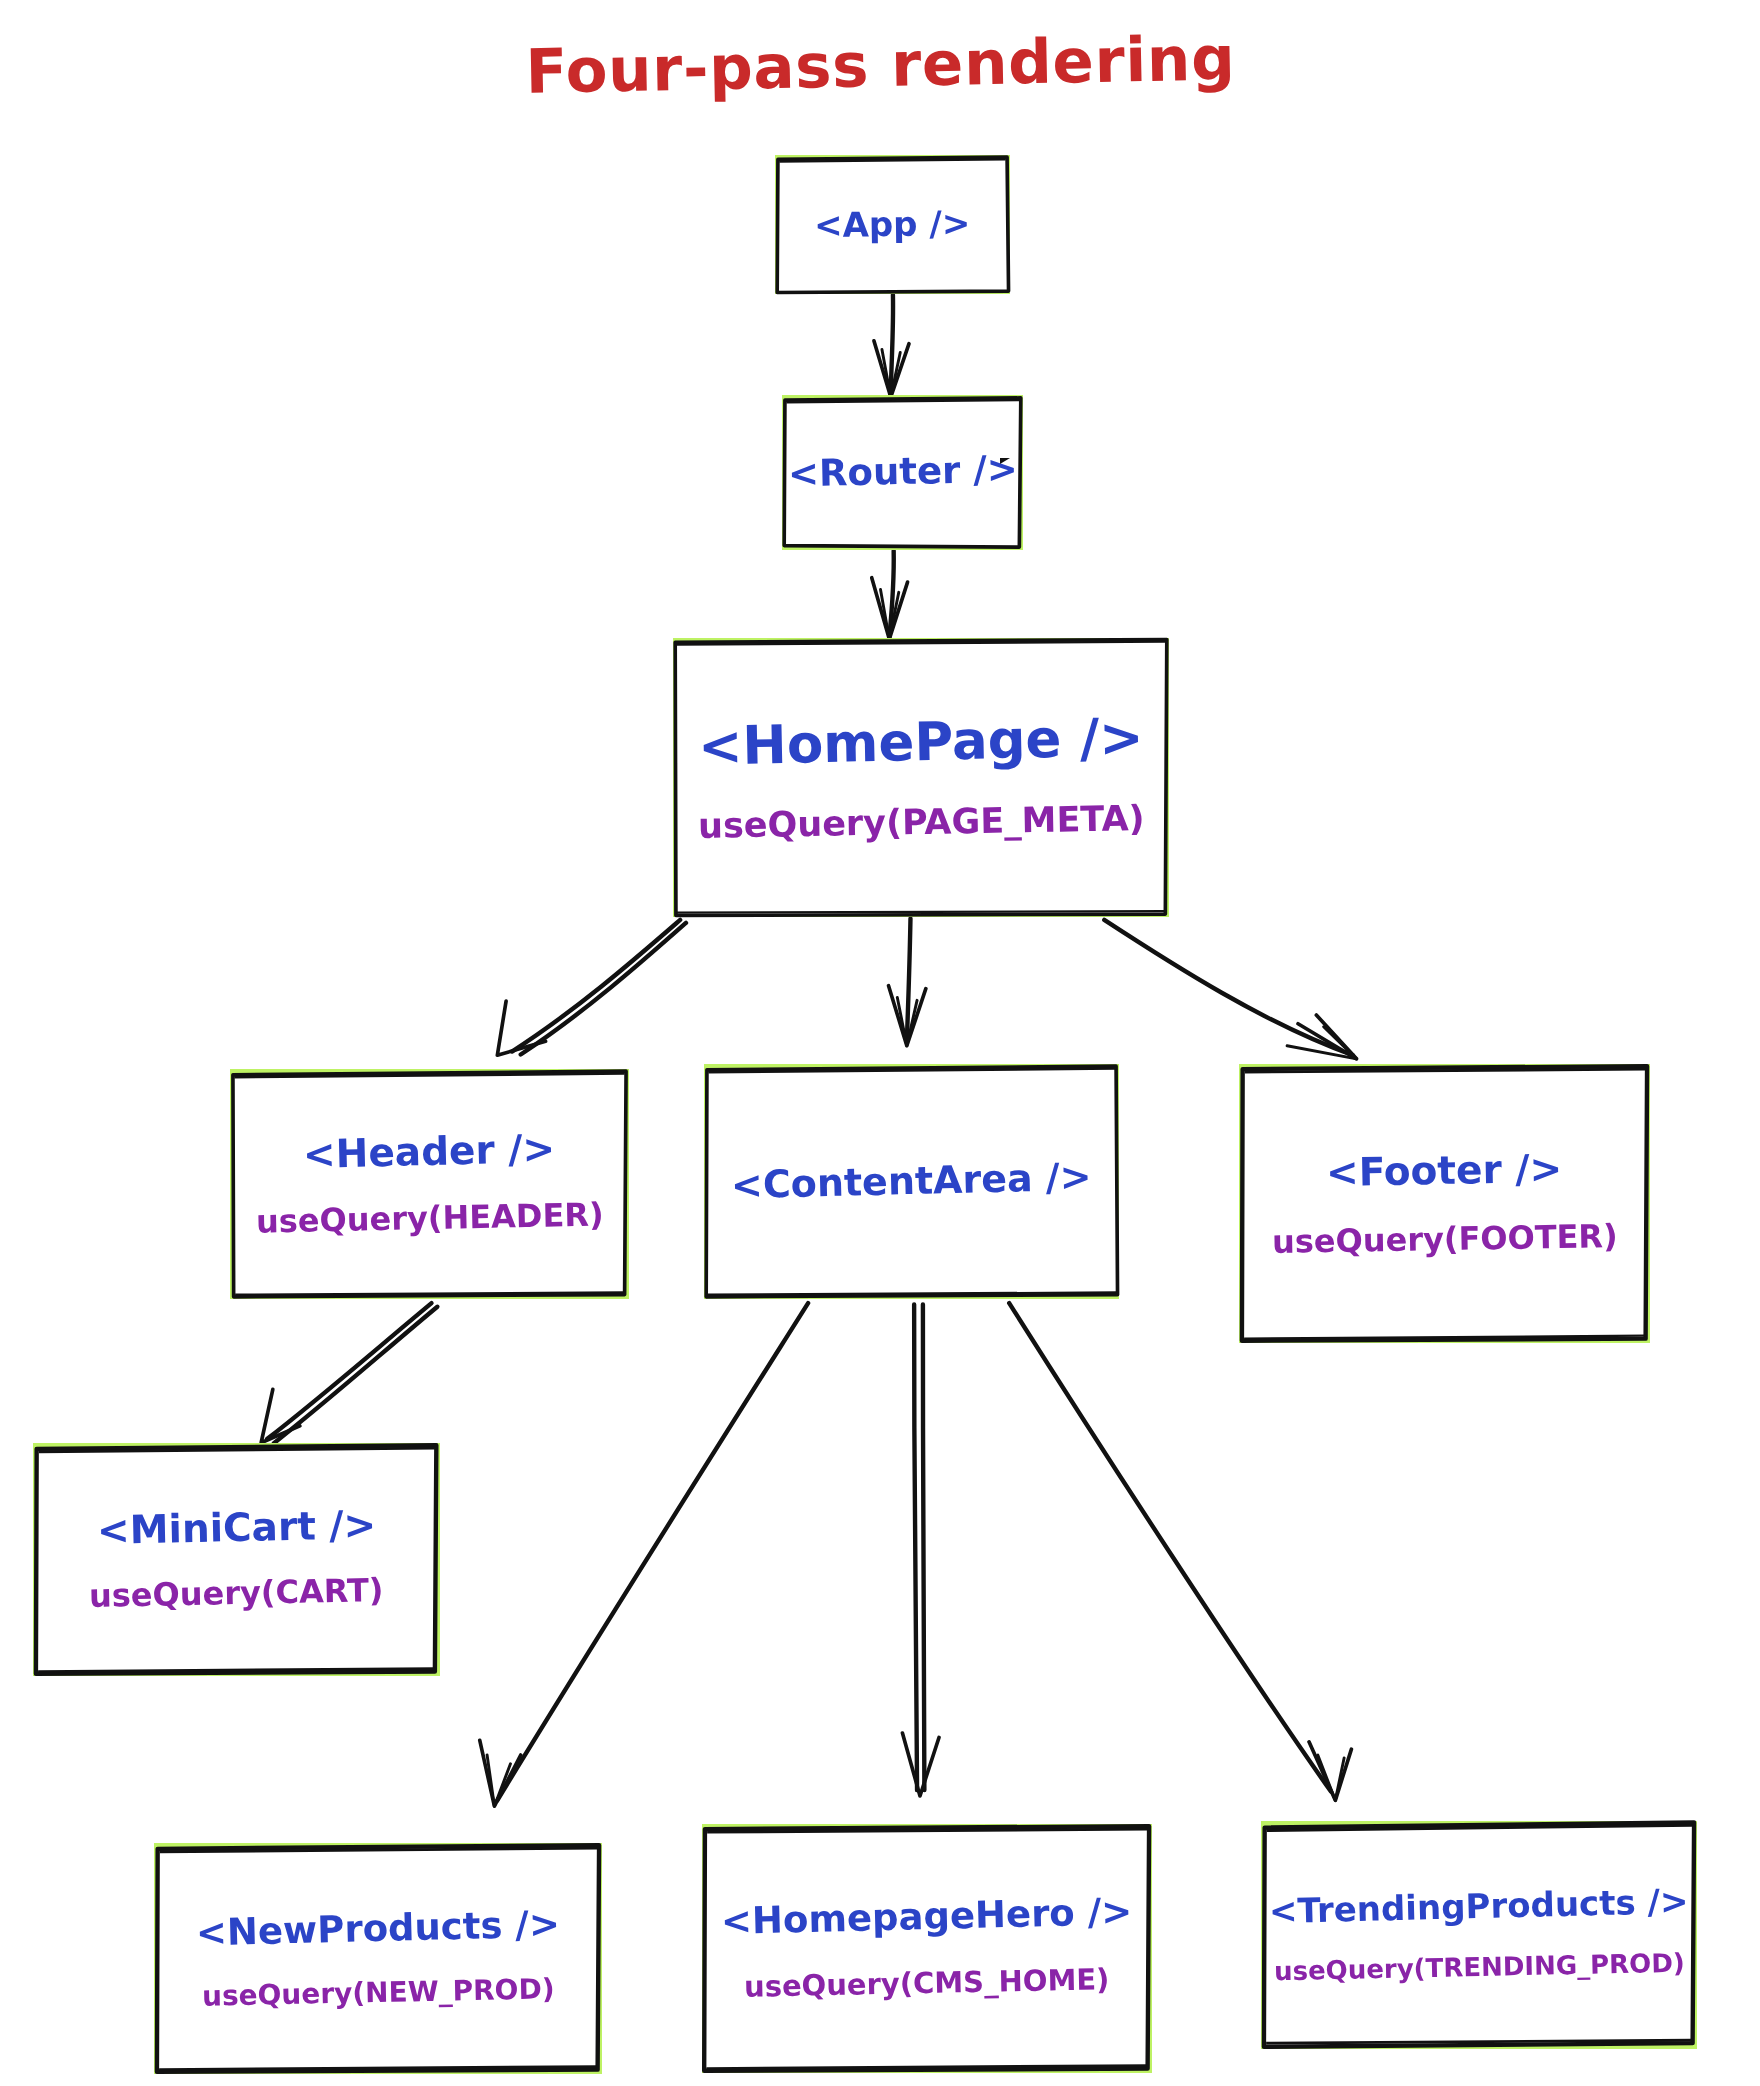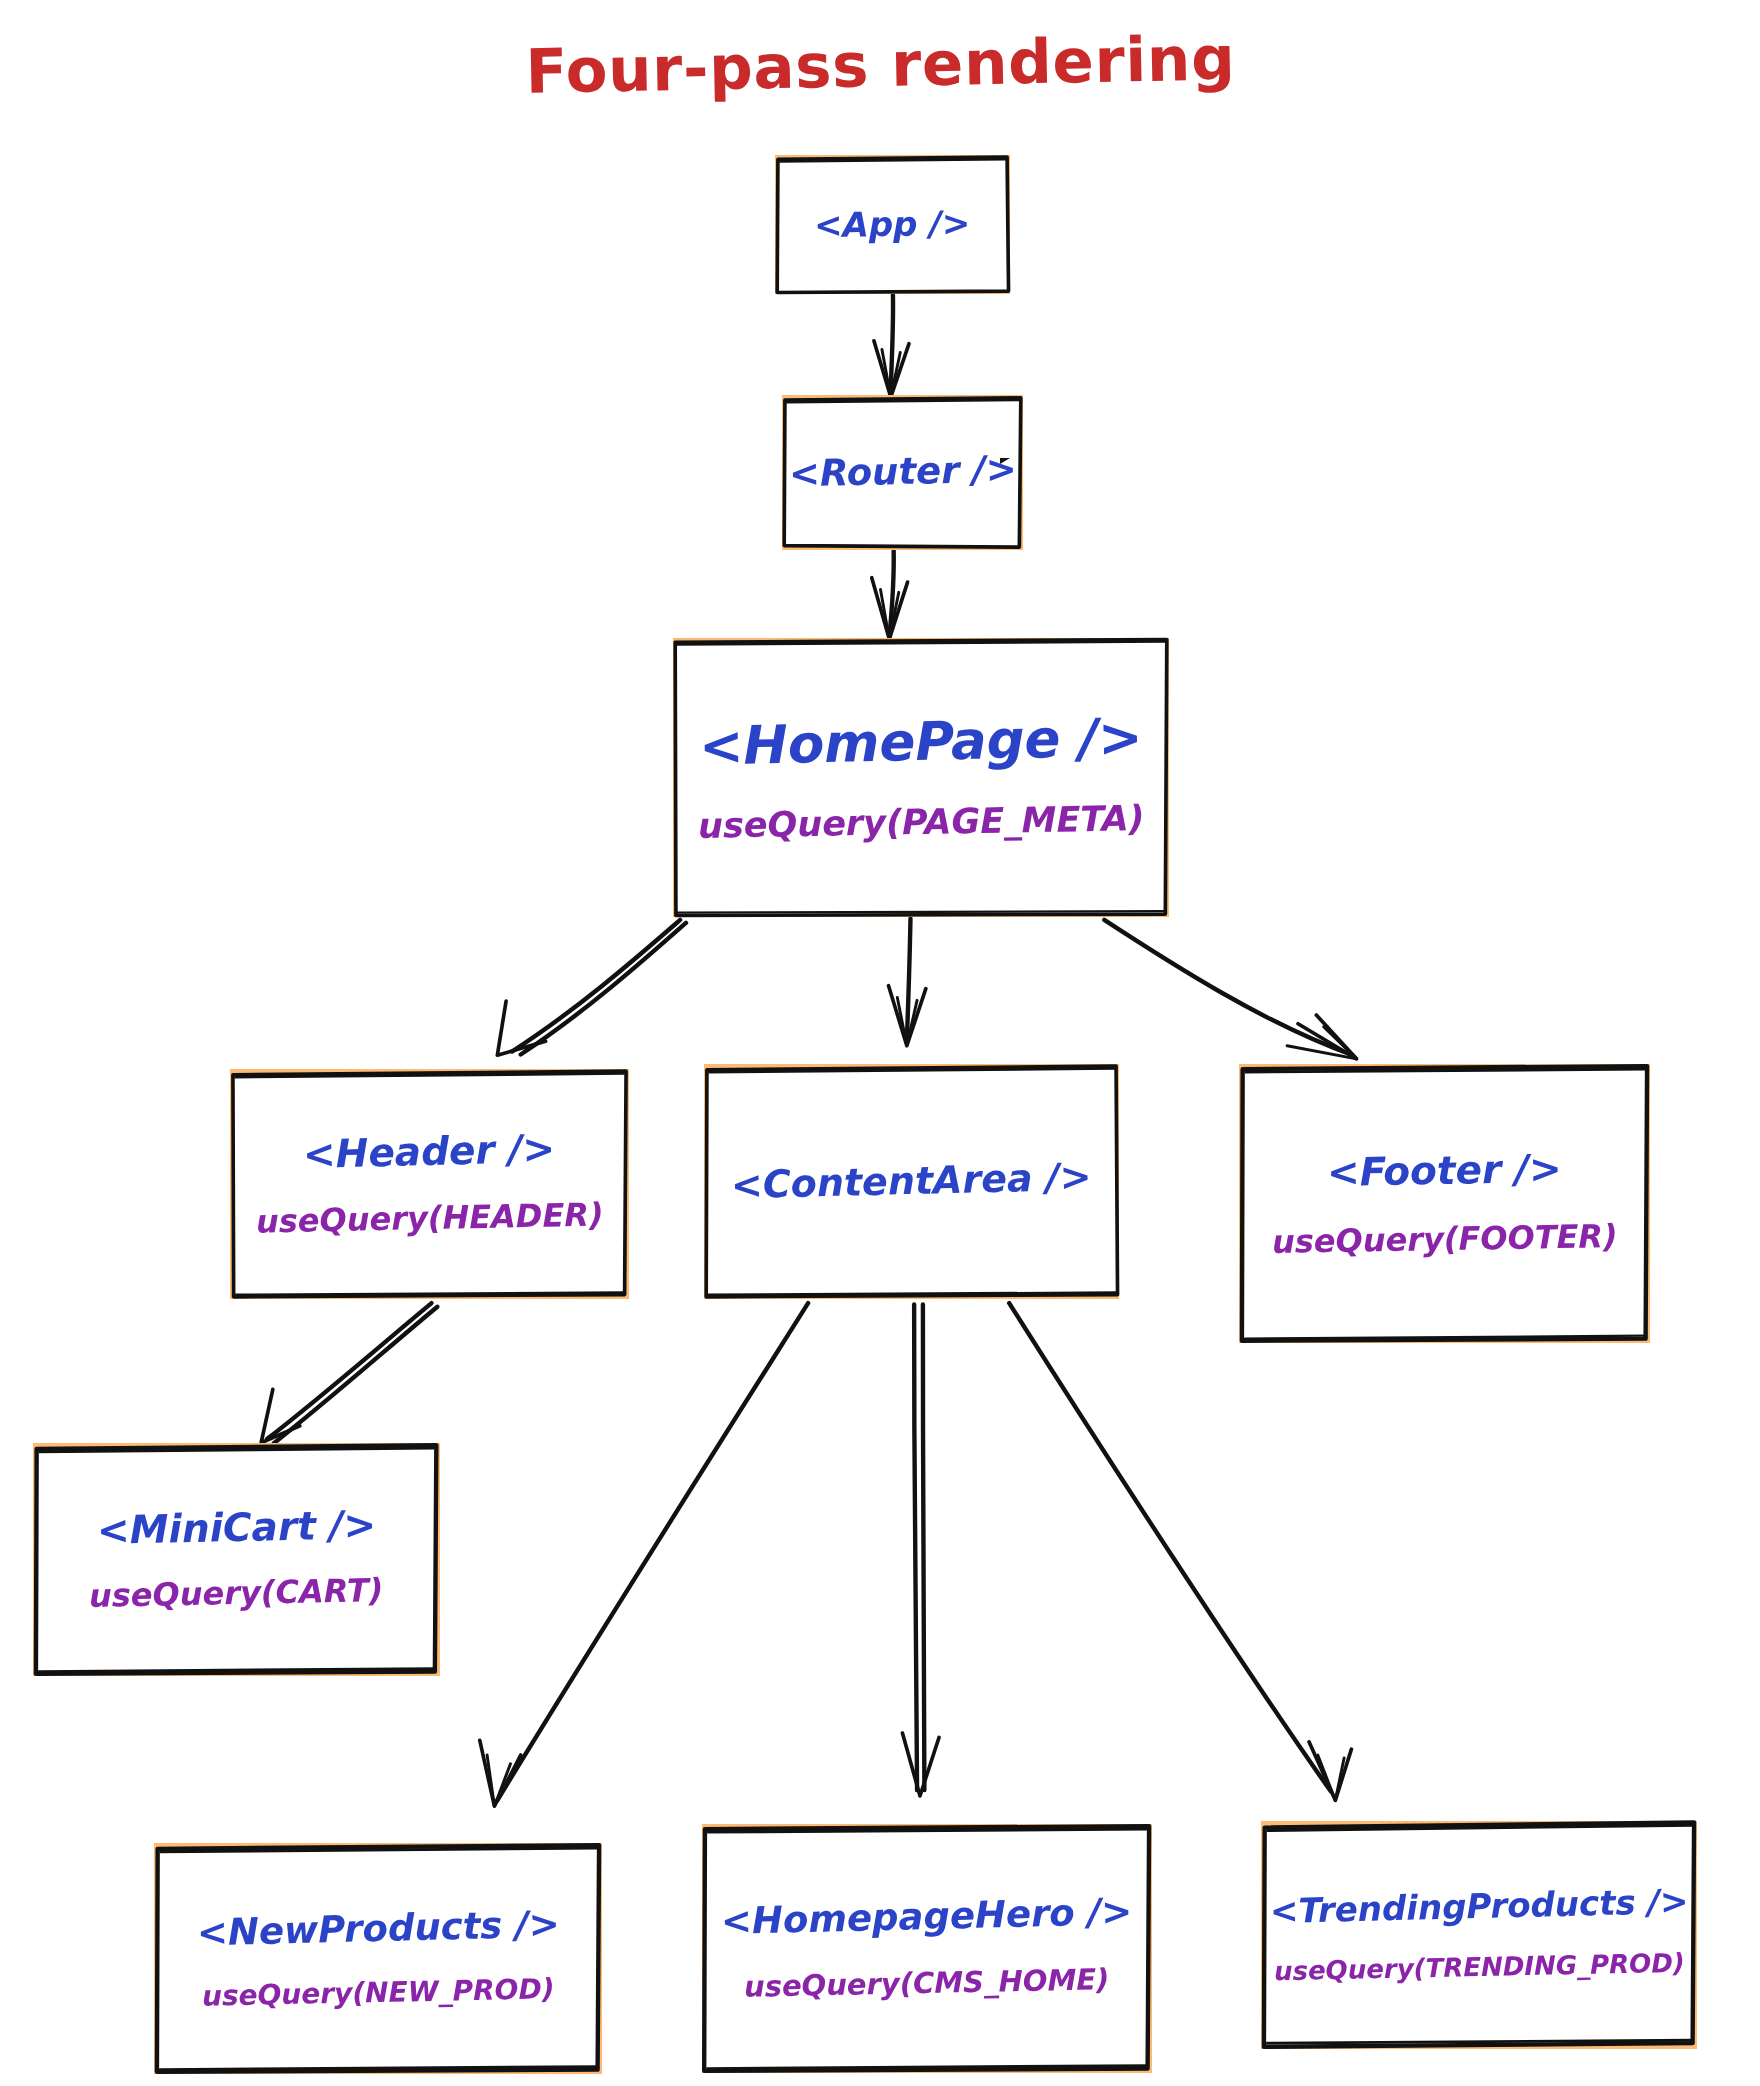--- a/index.html
+++ b/index.html
@@ -34,27 +34,26 @@
     color: #c92a2a;
     font-family: "DejaVu Sans", sans-serif;
     font-size: 61px;
     font-weight: 700;
     letter-spacing: 0.7px;
     transform: rotate(-1.1deg);
   }
   .node {
     position: absolute;
     box-sizing: border-box;
-    background: #fdba74;
+    background: #bef264;
     display: flex;
     flex-direction: column;
     align-items: center;
     justify-content: center;
     z-index: 3;
-    font-style: italic;
   }
   .node .frame {
     position: absolute;
     left: 0; top: 0; right: 0; bottom: 0;
     z-index: -1;
   }
   .node .frame svg { display: block; width: 100%; height: 100%; overflow: visible; }
   .tag {
     color: #2b44c7;
     font-family: "DejaVu Sans", sans-serif;

